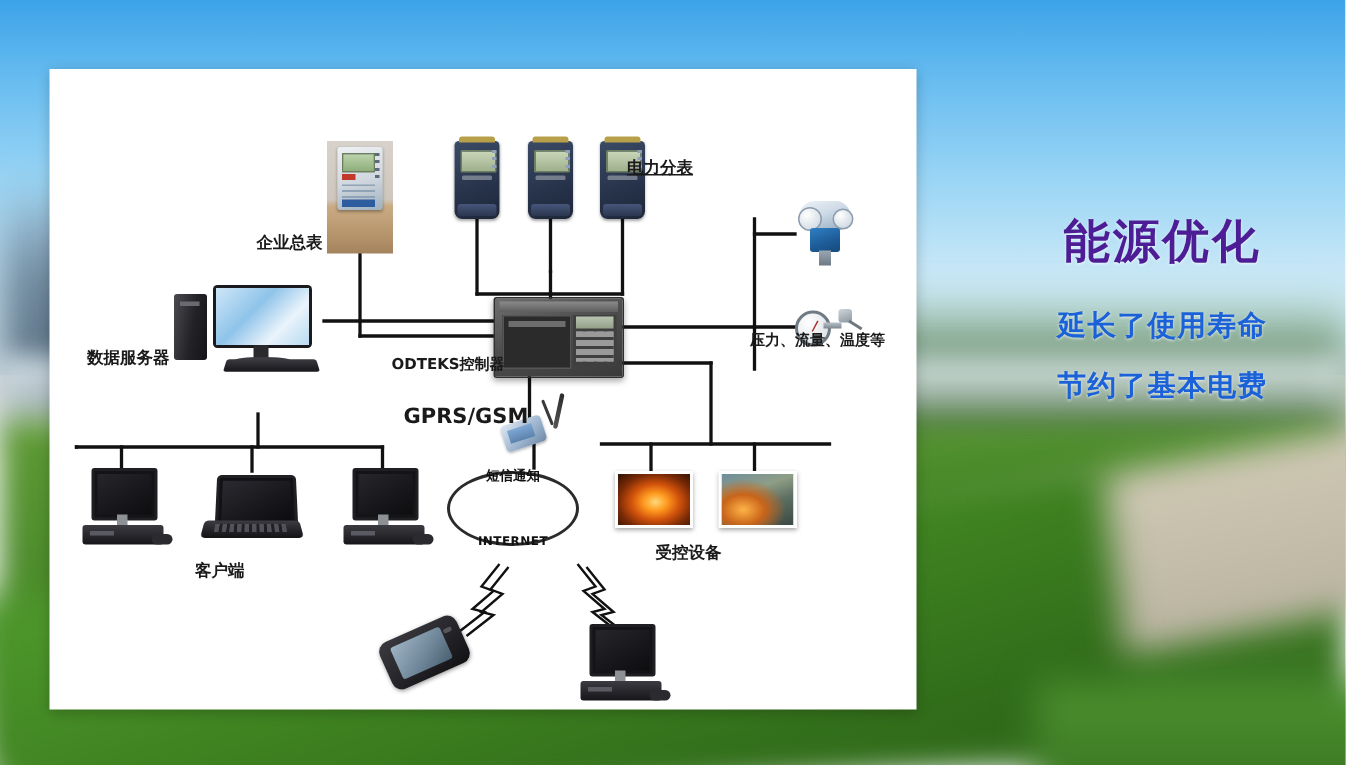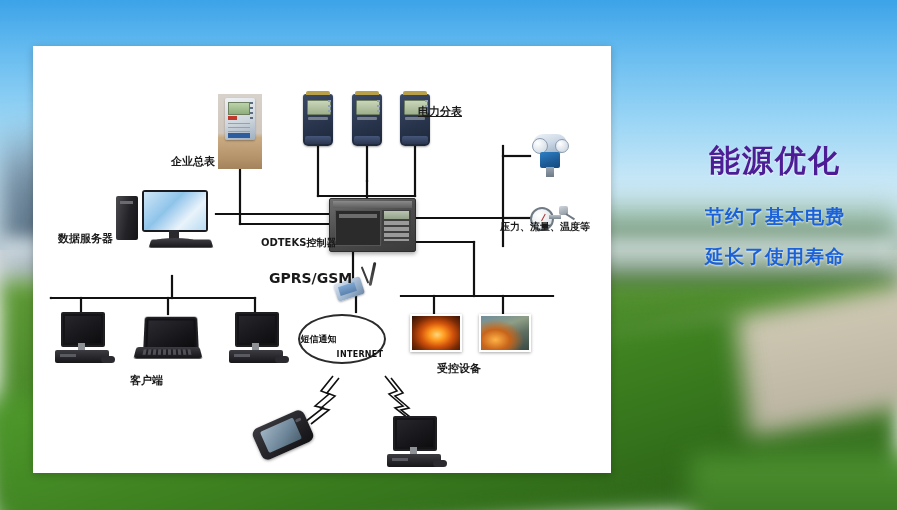--- a/index.html
+++ b/index.html
@@ -170,21 +170,21 @@
     border-radius:3px;transform:rotate(-18deg);box-shadow:0 1px 2px rgba(0,0,0,.3);}
   .modem .body:after{content:"";position:absolute;left:4px;top:4px;width:17px;height:9px;
     background:linear-gradient(180deg,#7fa7d4,#5b83ad);}
   .modem .ant{position:absolute;right:5px;top:-2px;width:3px;height:24px;
     background:linear-gradient(180deg,#2b2b2b,#555);border-radius:2px;transform:rotate(12deg);}
   .modem .ant2{position:absolute;right:13px;top:2px;width:2px;height:18px;
     background:#3a3a3a;border-radius:2px;transform:rotate(-22deg);}
 
   
   .cloud{width:84px;height:46px;border:2px solid #2b2b2b;border-radius:50%;
-    display:flex;flex-direction:row;align-items:center;justify-content:center;
+    display:flex;flex-direction:column;align-items:center;justify-content:center;
     background:#fff;line-height:1.15;}
   .cloud span{font-size:9px;color:#111;font-weight:bold;
     font-family:"DejaVu Sans","Liberation Sans",sans-serif;}
   .cloud span.en{font-size:8px;letter-spacing:.3px;margin-top:32px;}
 
   
   .transmitter{width:40px;height:46px;position:relative;}
   .transmitter .head{position:absolute;left:3px;top:2px;width:34px;height:20px;
     background:linear-gradient(160deg,#eef3f8,#cdd9e6 45%,#8fa6bd);border-radius:10px;}
   .transmitter .dial{position:absolute;left:2px;top:6px;width:14px;height:14px;border-radius:50%;
@@ -463,15 +463,15 @@
           <div class="box"></div>
           <div class="mouse"></div>
       </div>
     </div>
 
   </div>
 </div>
 
 <div id="panel">
   <div class="title">能源优化</div>
+  <div class="sub">延长了使用寿命</div>
   <div class="sub">节约了基本电费</div>
-  <div class="sub">延长了使用寿命</div>
 </div>
 
 </body></html>

